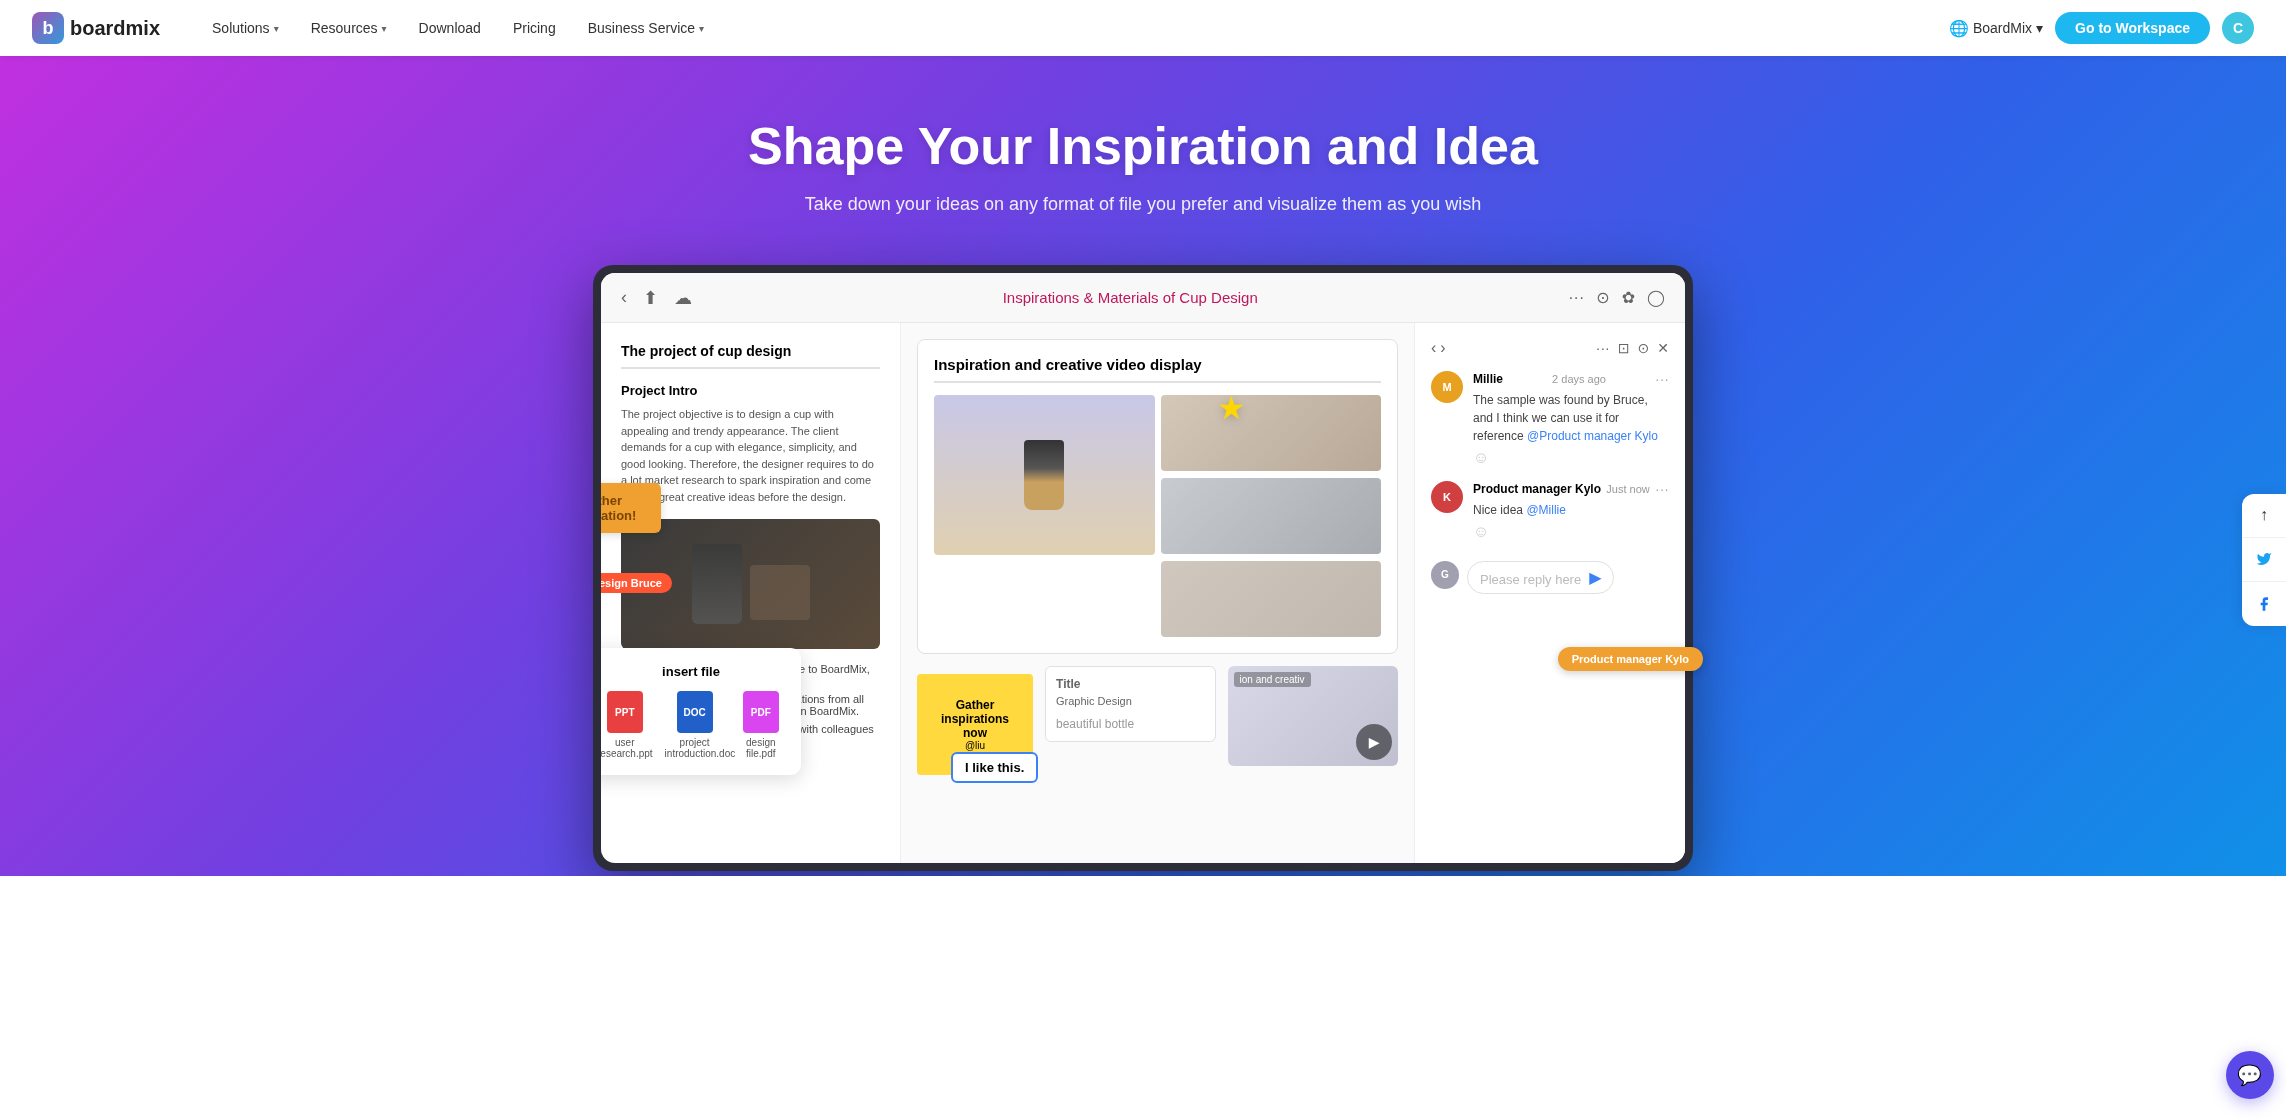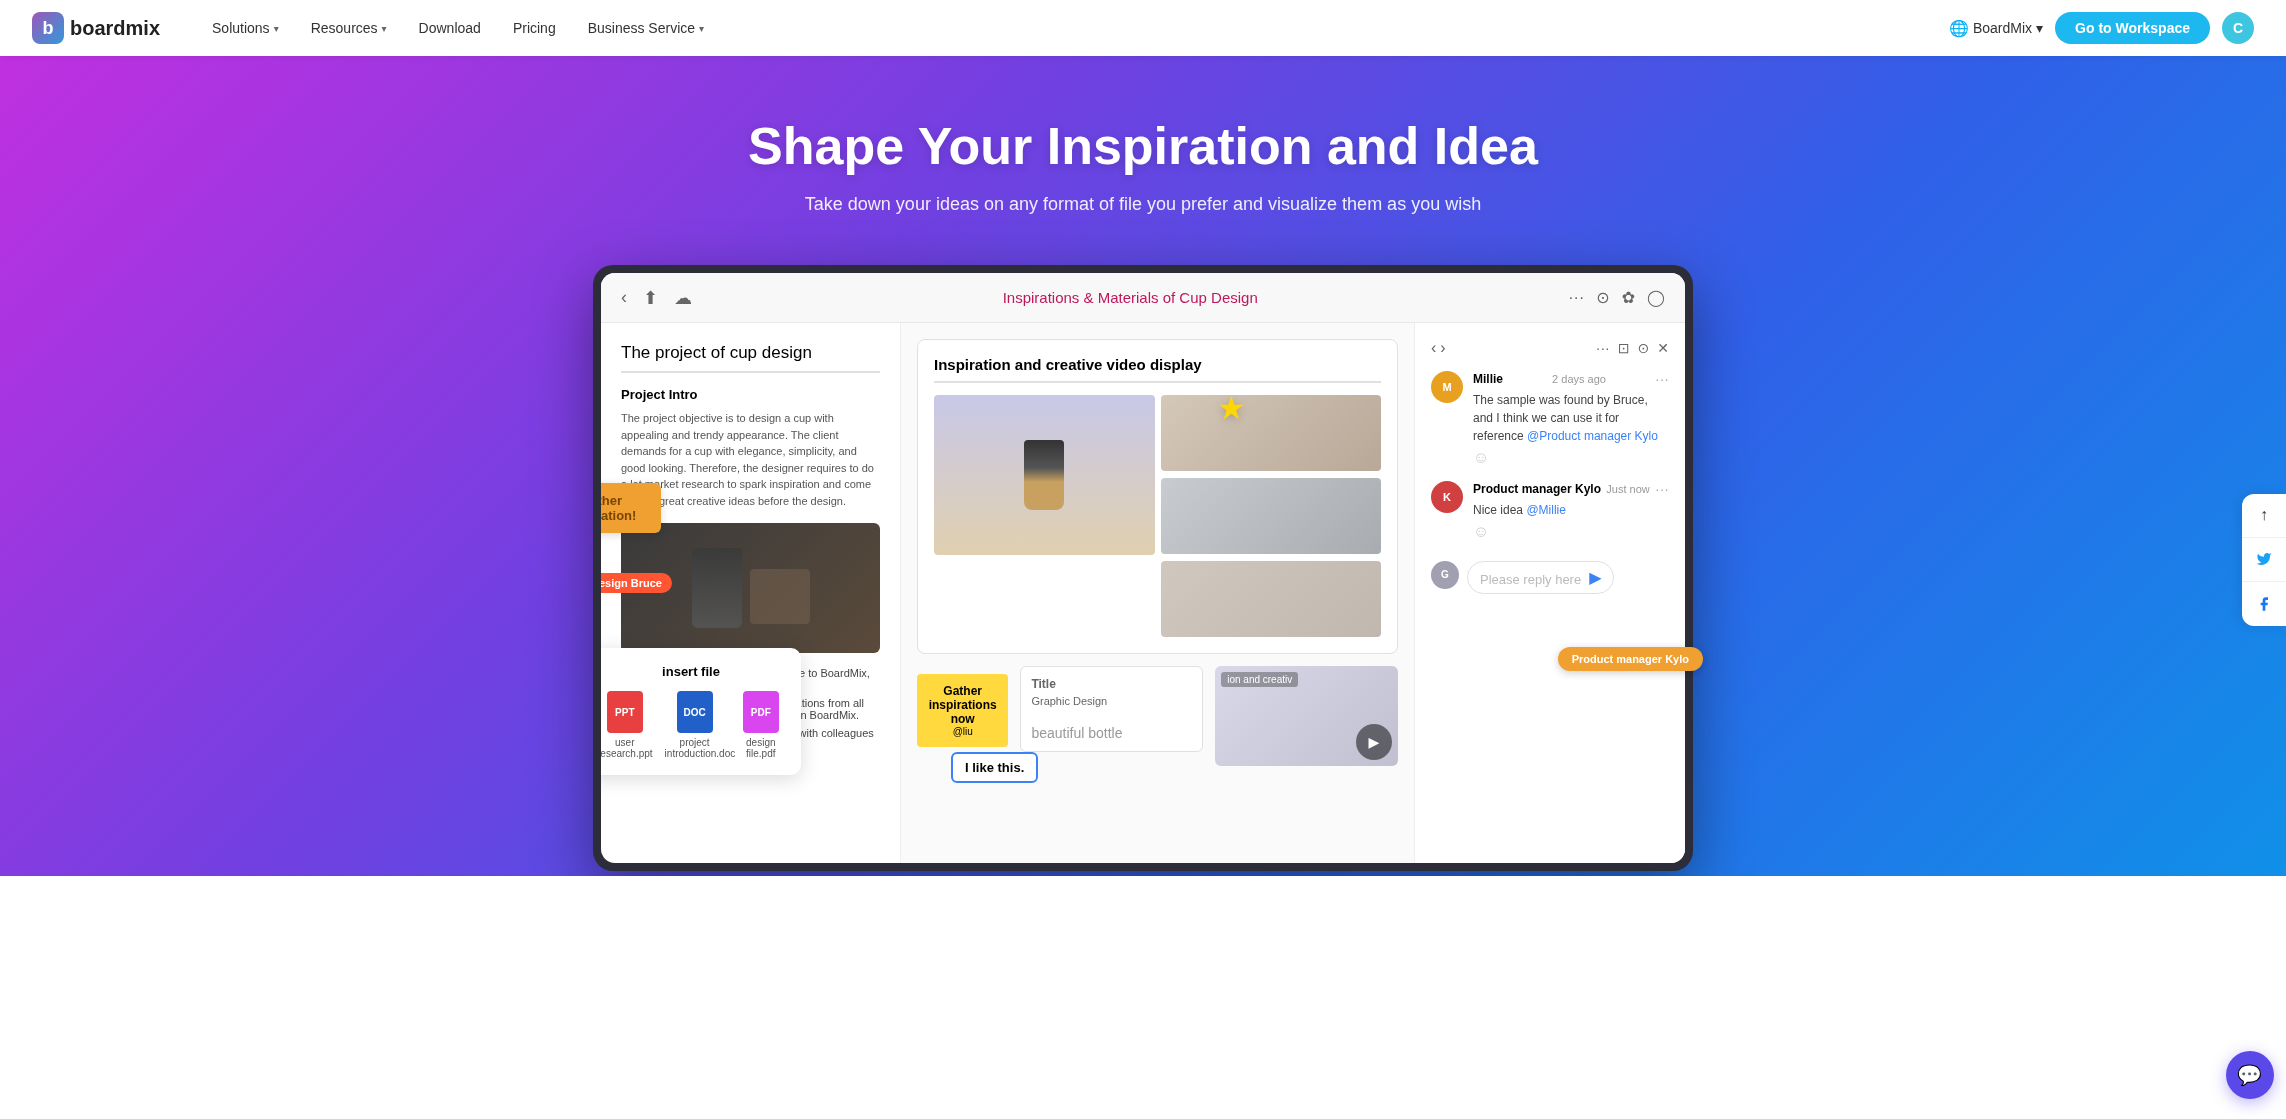--- a/index.html
+++ b/index.html
@@ -107,21 +107,21 @@
       position: relative;
     }
 
     
     .panel-left {
       width: 300px; flex-shrink: 0;
       border-right: 1px solid #eee;
       padding: 20px;
       position: relative;
     }
-    .panel-left-title { font-size: 17px; font-weight: 400; margin-bottom: 8px; }
+    .panel-left-title { font-size: 14px; font-weight: 700; margin-bottom: 8px; }
     .panel-left-line { height: 2px; background: #e0e0e0; margin-bottom: 14px; }
     .panel-left-section-title { font-size: 13px; font-weight: 600; margin-bottom: 8px; }
     .panel-left-body { font-size: 11px; color: #555; line-height: 1.5; margin-bottom: 14px; }
     .panel-left-image {
       width: 100%; height: 130px;
       background: linear-gradient(135deg, #3a3a3a 0%, #5a4a3a 100%);
       border-radius: 6px;
       display: flex; align-items: center; justify-content: center;
       overflow: hidden; margin-bottom: 14px;
     }
@@ -162,21 +162,21 @@
     }
     .center-img-sm {
       background: #e8e4de; border-radius: 4px; height: 76px;
     }
     .center-img-sm.warm { background: linear-gradient(135deg, #d4c8b8, #b8a898); }
     .center-img-sm.cool { background: linear-gradient(135deg, #c8ccd0, #a8acb0); }
     .center-img-sm.neutral { background: linear-gradient(135deg, #d0c8be, #c0b8ae); }
 
     .note-sticky {
       background: #ffd93d; border-radius: 4px;
-      padding: 10px; font-size: 12px; font-weight: 600;
+      padding: 24px; font-size: 12px; font-weight: 600;
       display: inline-block; text-align: center;
       margin-top: 8px;
     }
 
     
     .panel-right {
       width: 270px; flex-shrink: 0;
       padding: 16px;
       background: #fff;
     }
@@ -445,21 +445,21 @@
               <div class="note-sticky">
                 <div>Gather inspirations now</div>
                 <div style="font-size:10px;font-weight:400;">@liu</div>
               </div>
             </div>
             <div style="flex:2;">
 
               <div style="background:#fff;border:1px solid #e0e0e0;border-radius:6px;padding:10px;font-size:11px;color:#666;">
                 <div style="font-size:12px;font-weight:600;margin-bottom:4px;">Title</div>
                 <div>Graphic Design</div>
-                <div style="font-size:14px;color:#999;margin-top:18px;">beautiful bottle</div>
+                <div style="font-size:12px;color:#999;margin-top:10px;">beautiful bottle</div>
               </div>
             </div>
             <div style="flex:2;">
               <div class="center-bottom-img">
                 <div style="position:absolute;bottom:6px;right:6px;">
                   <div class="play-btn">▶</div>
                 </div>
                 <div style="position:absolute;top:6px;left:6px;font-size:10px;color:#fff;background:rgba(0,0,0,0.3);padding:2px 6px;border-radius:3px;">ion and creativ</div>
               </div>
             </div>

